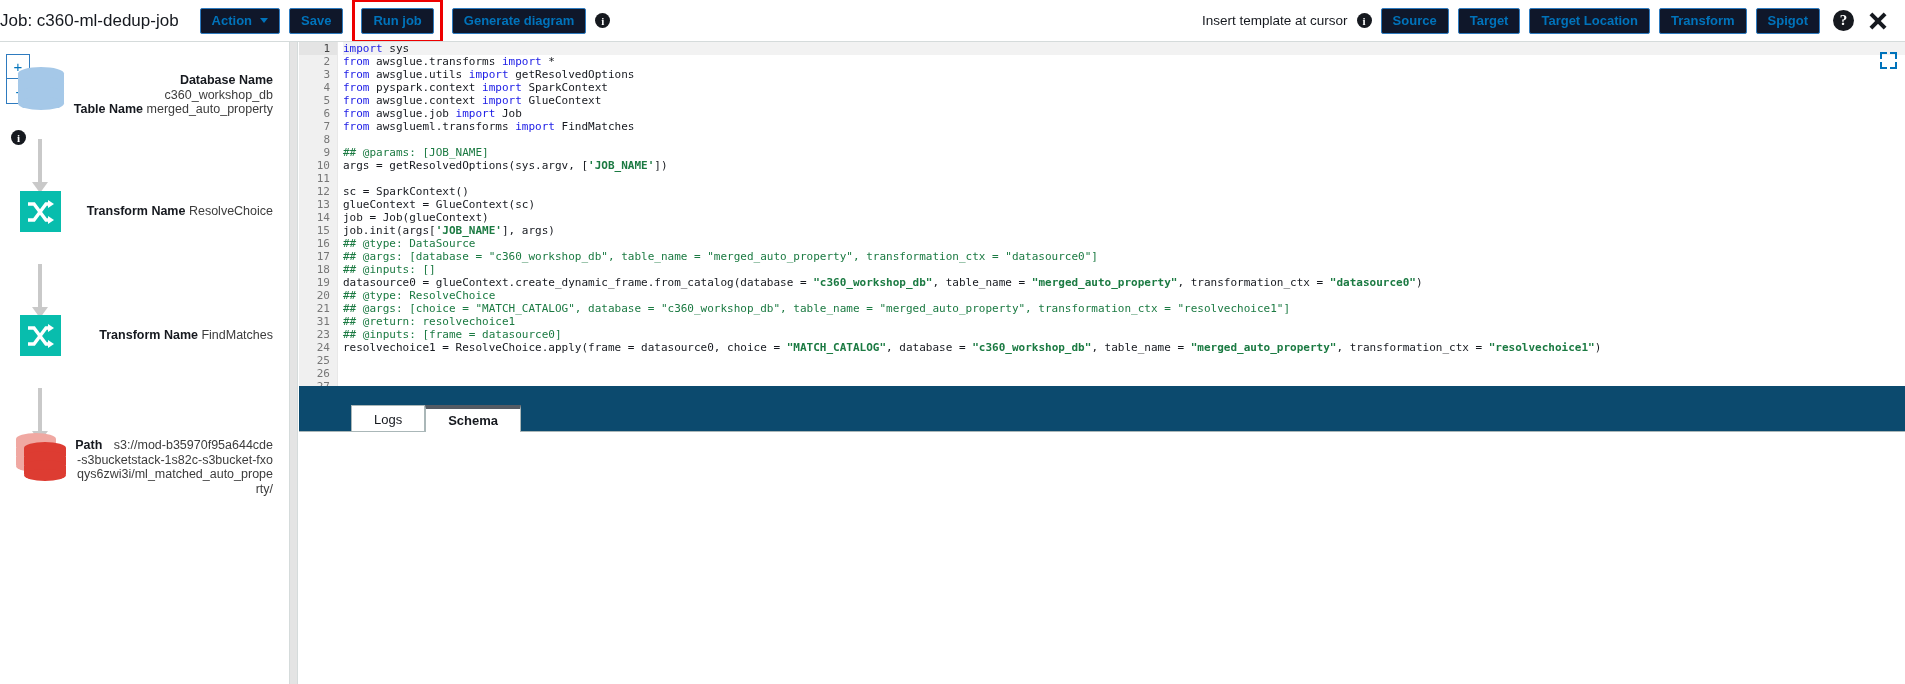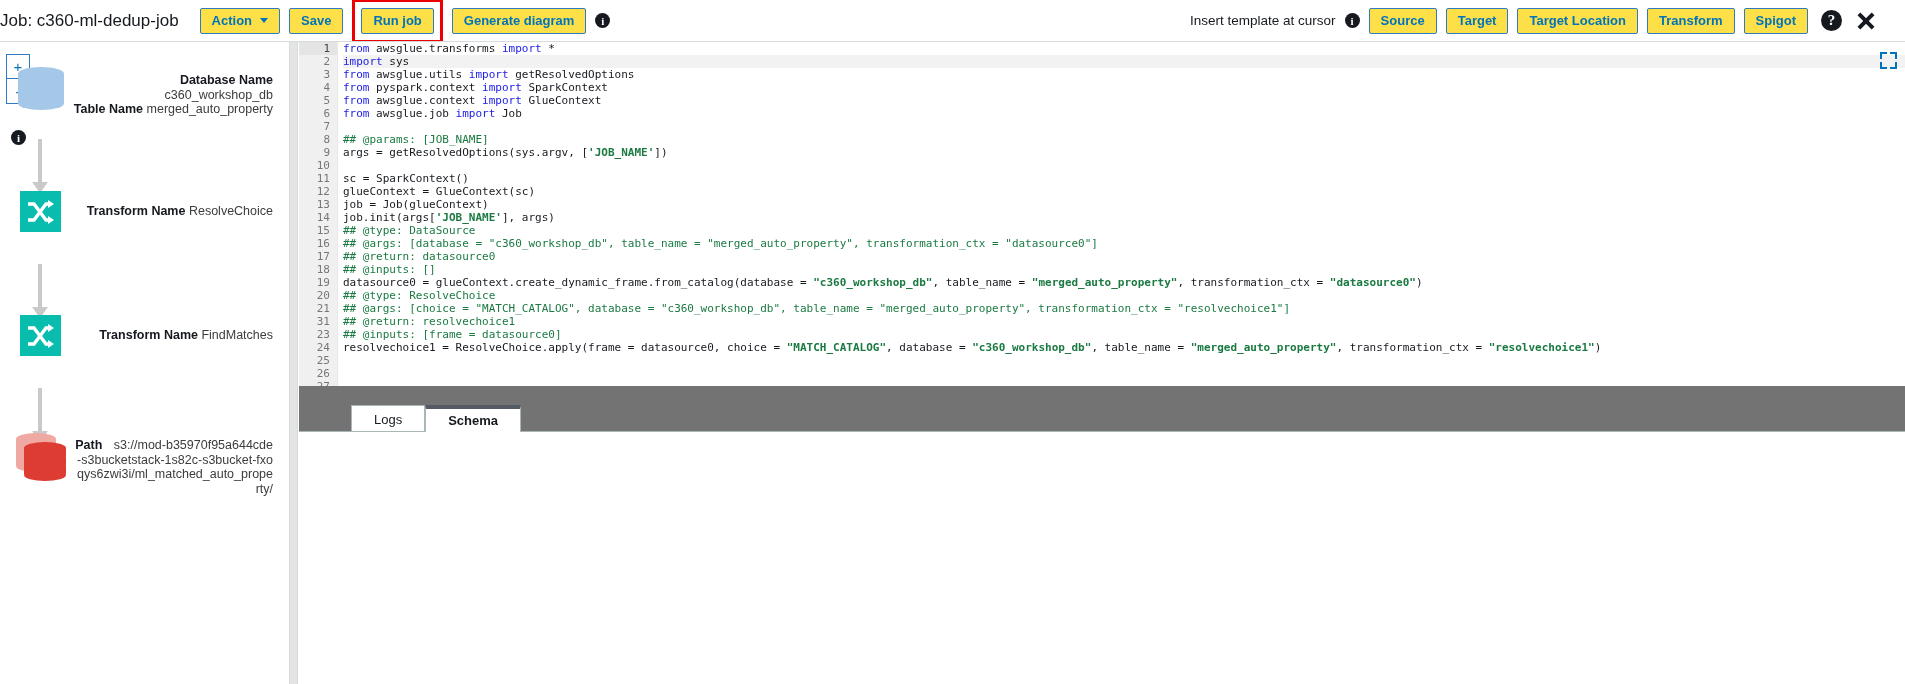--- a/index.html
+++ b/index.html
@@ -18,21 +18,21 @@
     display: flex; align-items: center;
   }
   .job-title {
     font-size: 17px; color: #16191f; font-weight: 400;
     white-space: nowrap;
   }
   .btn {
     height: 26px;
     border: 1px solid #2e7bbf;
     border-radius: 2px;
-    background: #fde047;
+    background: #0f172a;
     color: #0073bb;
     font-family: "Liberation Sans", sans-serif;
     font-size: 13px;
     font-weight: bold;
     padding: 0 11px;
     cursor: pointer;
     display: inline-flex; align-items: center; justify-content: center;
     white-space: nowrap;
     line-height: 1;
   }
@@ -54,21 +54,21 @@
   .info-dot {
     width: 15px; height: 15px; border-radius: 50%;
     background: #16191f; color: #fff;
     font-size: 11px; font-weight: bold;
     display: inline-flex; align-items: center; justify-content: center;
     font-family: "Liberation Serif", serif;
     flex: 0 0 auto;
   }
   .header-right {
     margin-left: auto; display: flex; align-items: center; gap: 9px;
-    padding-right: 28px;
+    padding-right: 16px;
   }
   .ins-label { font-size: 13.5px; color: #16191f; white-space: nowrap; }
   .help-icon {
     width: 21px; height: 21px; border-radius: 50%;
     background: #16191f; color: #fff;
     font-size: 15px; font-weight: bold;
     display: inline-flex; align-items: center; justify-content: center;
     font-family: "Liberation Serif", serif;
     cursor: pointer; margin-left: 4px;
   }
@@ -225,21 +225,21 @@
   }
   .expand-icon .e1 { left:0; top:0; border-right:none; border-bottom:none; }
   .expand-icon .e2 { right:0; top:0; border-left:none; border-bottom:none; }
   .expand-icon .e3 { left:0; bottom:0; border-right:none; border-top:none; }
   .expand-icon .e4 { right:0; bottom:0; border-left:none; border-top:none; }
 
   
   .bottom {
     position: absolute; left: 299px; top: 344px;
     width: 1606px; height: 299px;
-    background: #737373;
+    background: #0c4a6e;
   }
   .tabbar {
     position: absolute; left: 0; top: 18px;
     width: 1606px; height: 28px;
     display: flex; align-items: flex-end;
     padding-left: 52px;
   }
   .tab {
     height: 27px;
     padding: 0 22px;
@@ -421,37 +421,37 @@
         <div class="ln">20</div>
         <div class="ln">21</div>
         <div class="ln">31</div>
         <div class="ln">23</div>
         <div class="ln">24</div>
         <div class="ln">25</div>
         <div class="ln">26</div>
         <div class="ln">27</div>
       </div>
     <div class="code" id="code">
+        <div class="cl cur"><span class="kw">import</span><span> sys</span></div>
         <div class="cl"><span class="kw">from</span><span> awsglue.transforms </span><span class="kw">import</span><span> *</span></div>
-        <div class="cl cur"><span class="kw">import</span><span> sys</span></div>
         <div class="cl"><span class="kw">from</span><span> awsglue.utils </span><span class="kw">import</span><span> getResolvedOptions</span></div>
         <div class="cl"><span class="kw">from</span><span> pyspark.context </span><span class="kw">import</span><span> SparkContext</span></div>
         <div class="cl"><span class="kw">from</span><span> awsglue.context </span><span class="kw">import</span><span> GlueContext</span></div>
         <div class="cl"><span class="kw">from</span><span> awsglue.job </span><span class="kw">import</span><span> Job</span></div>
+        <div class="cl"><span class="kw">from</span><span> awsglueml.transforms </span><span class="kw">import</span><span> FindMatches</span></div>
         <div class="cl">&nbsp;</div>
         <div class="cl"><span class="cm">## @params: [JOB_NAME]</span></div>
         <div class="cl"><span>args = getResolvedOptions(sys.argv, [</span><span class="str">'JOB_NAME'</span><span>])</span></div>
         <div class="cl">&nbsp;</div>
         <div class="cl"><span>sc = SparkContext()</span></div>
         <div class="cl"><span>glueContext = GlueContext(sc)</span></div>
         <div class="cl"><span>job = Job(glueContext)</span></div>
         <div class="cl"><span>job.init(args[</span><span class="str">'JOB_NAME'</span><span>], args)</span></div>
         <div class="cl"><span class="cm">## @type: DataSource</span></div>
         <div class="cl"><span class="cm">## @args: [database = "c360_workshop_db", table_name = "merged_auto_property", transformation_ctx = "datasource0"]</span></div>
-        <div class="cl"><span class="cm">## @return: datasource0</span></div>
         <div class="cl"><span class="cm">## @inputs: []</span></div>
         <div class="cl"><span>datasource0 = glueContext.create_dynamic_frame.from_catalog(database = </span><span class="str">"c360_workshop_db"</span><span>, table_name = </span><span class="str">"merged_auto_property"</span><span>, transformation_ctx = </span><span class="str">"datasource0"</span><span>)</span></div>
         <div class="cl"><span class="cm">## @type: ResolveChoice</span></div>
         <div class="cl"><span class="cm">## @args: [choice = "MATCH_CATALOG", database = "c360_workshop_db", table_name = "merged_auto_property", transformation_ctx = "resolvechoice1"]</span></div>
         <div class="cl"><span class="cm">## @return: resolvechoice1</span></div>
         <div class="cl"><span class="cm">## @inputs: [frame = datasource0]</span></div>
         <div class="cl"><span>resolvechoice1 = ResolveChoice.apply(frame = datasource0, choice = </span><span class="str">"MATCH_CATALOG"</span><span>, database = </span><span class="str">"c360_workshop_db"</span><span>, table_name = </span><span class="str">"merged_auto_property"</span><span>, transformation_ctx = </span><span class="str">"resolvechoice1"</span><span>)</span></div>
         <div class="cl">&nbsp;</div>
       </div>
     <div class="expand-icon">

